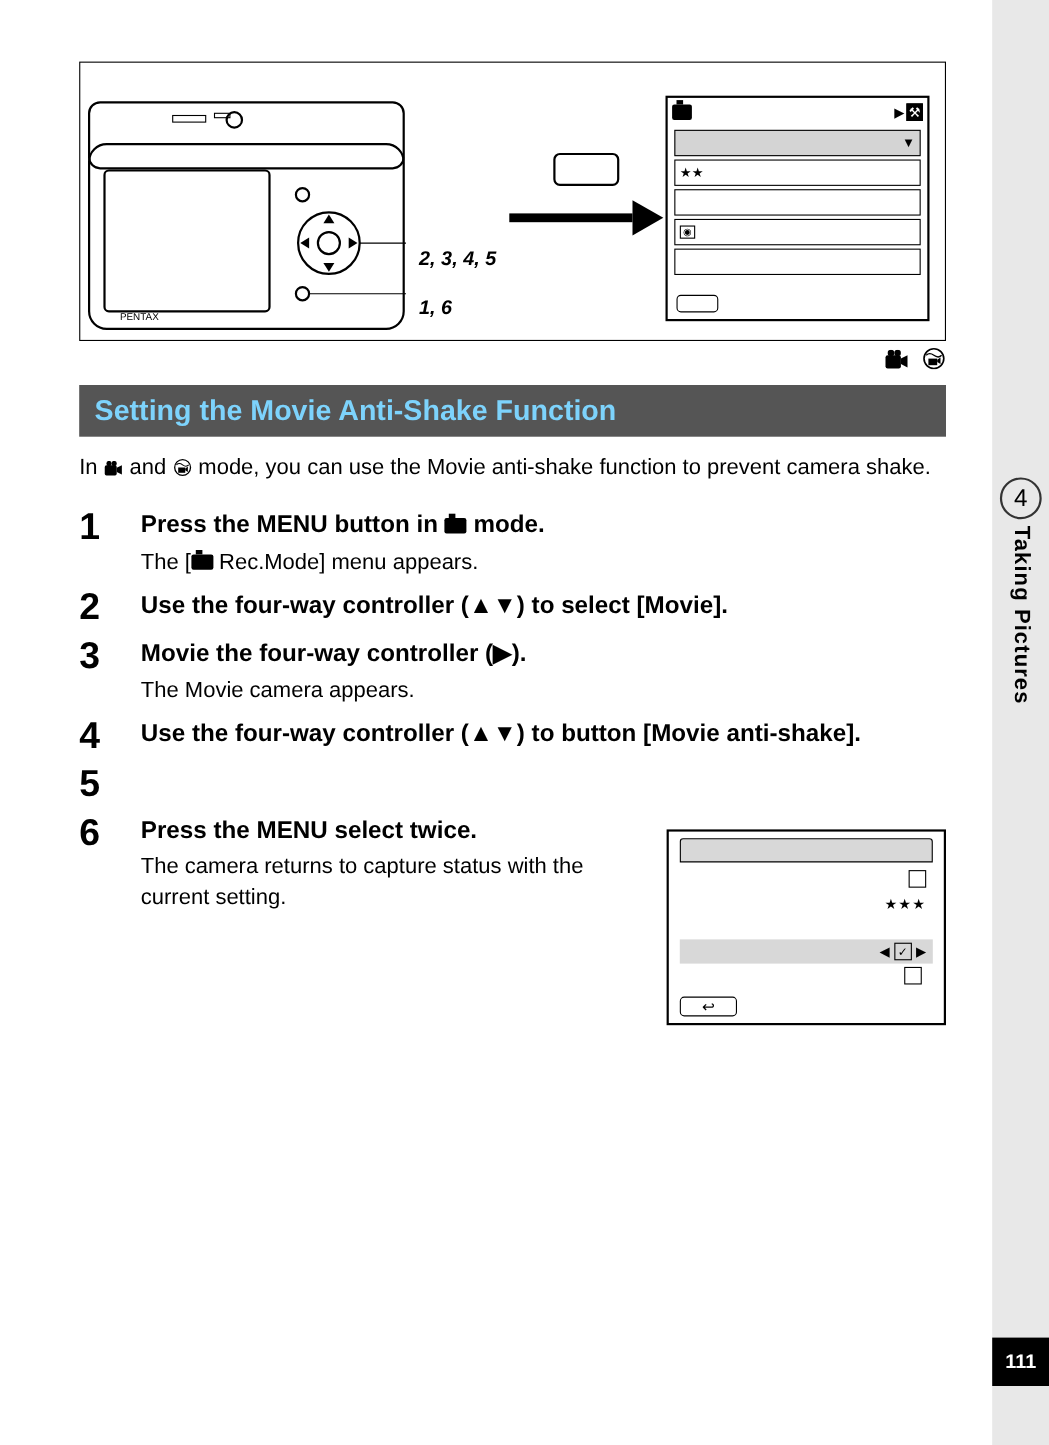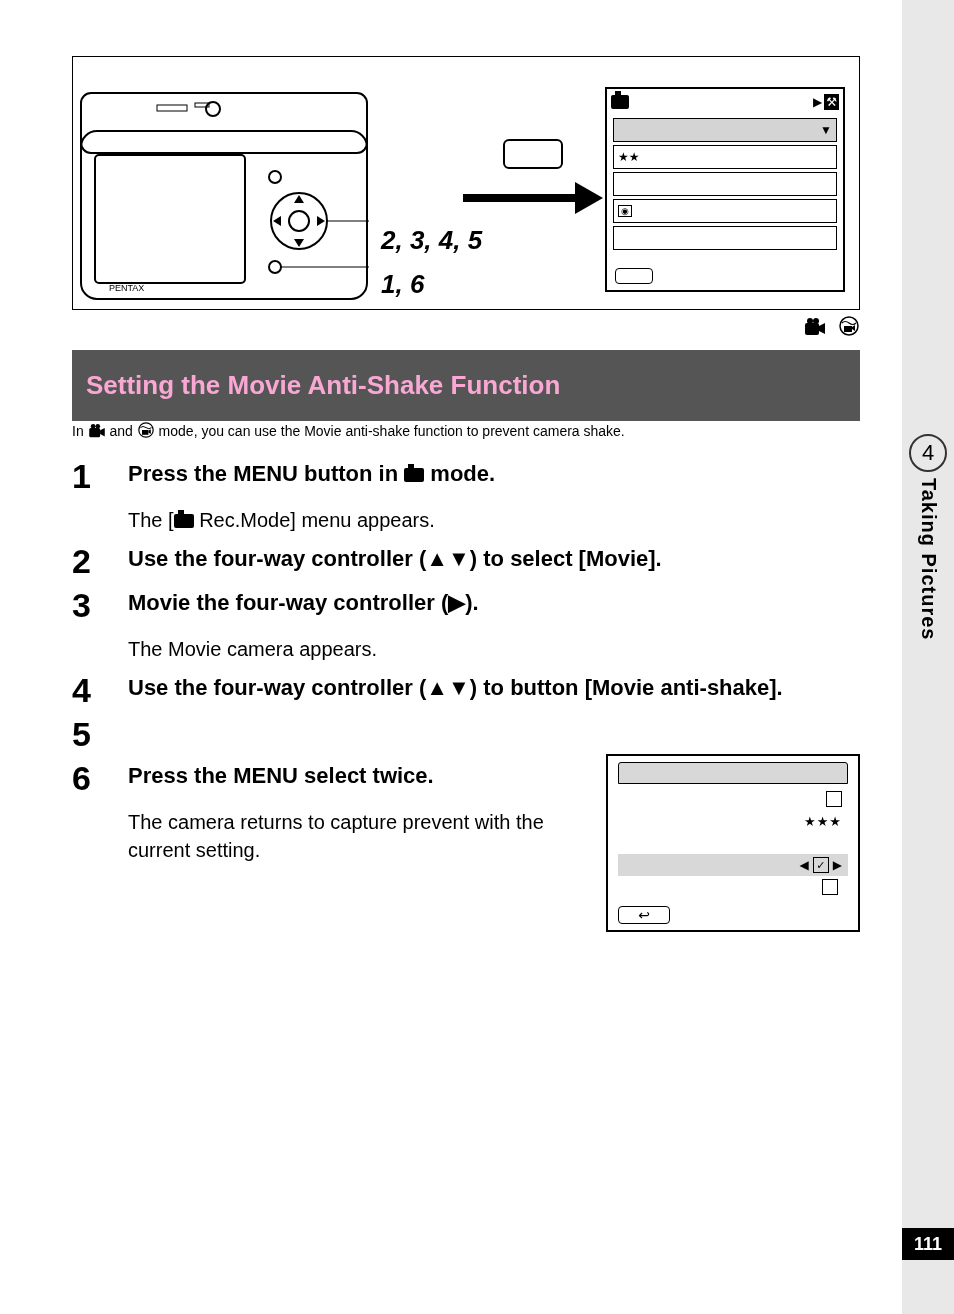--- a/index.html
+++ b/index.html
@@ -1,54 +1,54 @@
 <!DOCTYPE html>
 <html><head>
 <meta charset="utf-8">
 <style>
   html,body{margin:0;padding:0;background:#fff;font-family:Helvetica,Arial,sans-serif;color:#000}
   .page{width:954px;height:1314px;position:relative;box-sizing:border-box}
   .right-strip{position:absolute;top:0;right:0;width:52px;height:100%;background:#e8e8e8}
   .side-tab{position:absolute;right:0;top:434px;width:52px;display:flex;flex-direction:column;align-items:center}
   .side-tab .circ{width:34px;height:34px;border:2px solid #333;border-radius:50%;display:flex;align-items:center;justify-content:center;font-size:22px;background:#e8e8e8;margin-bottom:6px}
   .side-tab .vtxt{writing-mode:vertical-rl;font-size:20px;font-weight:bold;letter-spacing:1px}
-  .page-num{position:absolute;right:0;bottom:54px;width:52px;height:32px;background:#000;color:#fff;display:flex;align-items:center;justify-content:center;font-weight:bold;font-size:18px}
+  .page-num{position:absolute;right:0;bottom:54px;width:52px;height:44px;background:#000;color:#fff;display:flex;align-items:center;justify-content:center;font-weight:bold;font-size:18px}
   .content{position:absolute;left:72px;top:56px;width:788px}
   .figure-box{border:1px solid #000;height:254px;position:relative;box-sizing:border-box;margin-bottom:6px}
   .camera{position:absolute;left:6px;top:34px;width:290px;height:210px}
   .camera svg{width:100%;height:100%}
-  .annot{position:absolute;font-size:26px;font-weight:bold;font-style:italic}
+  .annot{position:absolute;font-size:18px;font-weight:bold;font-style:italic}
   .annot.a1{left:308px;top:168px}
   .annot.a2{left:308px;top:212px}
   .arrow-box{position:absolute;left:390px;top:82px;width:140px;height:110px}
   .menu-btn{width:56px;height:26px;border:2px solid #000;border-radius:6px;margin:0 auto}
   .big-arrow{position:relative;width:140px;height:14px;margin-top:22px;display:flex;align-items:center}
   .big-arrow .shaft{height:8px;background:#000;flex:1}
   .big-arrow .head{width:0;height:0;border-top:16px solid transparent;border-bottom:16px solid transparent;border-left:28px solid #000}
   .lcd1{position:absolute;right:14px;top:30px;width:240px;height:205px;border:2px solid #000;box-sizing:border-box}
   .lcd1 .top-row{display:flex;align-items:center;height:22px;border-bottom:0;padding:2px 4px}
   .lcd1 .top-row .cam-ic{width:18px;height:14px;background:#000;border-radius:2px;position:relative}
   .lcd1 .top-row .cam-ic:before{content:"";position:absolute;top:-4px;left:4px;width:6px;height:4px;background:#000}
   .lcd1 .top-row .sp{flex:1}
   .lcd1 .top-row .tool{font-size:12px;border:1px solid #000;padding:0 1px;margin-left:2px;background:#000;color:#fff}
   .lcd1 .top-row .tri{margin-left:4px;font-size:12px}
   .lcd1 .row{height:22px;border:1px solid #000;margin:3px 6px;display:flex;align-items:center;padding:0 4px;font-size:12px}
   .lcd1 .row.hi{background:#d4d4d4}
   .lcd1 .row .arrow-dn{margin-left:auto}
   .lcd1 .menu-lbl{position:absolute;bottom:6px;left:8px;width:36px;height:14px;border:1px solid #000;border-radius:4px}
   .mode-icons{text-align:right;font-size:20px;height:22px;margin-top:2px}
   .mode-icons .mi{display:inline-block;margin-left:6px}
-  .heading-bar{background:#555;color:#f9a8d4;font-size:26px;font-weight:bold;padding:20px 14px;margin-top:12px}
-  .intro{font-size:14px;line-height:1.45;margin-top:0}
+  .heading-bar{background:#555;color:#7dd3fc;font-size:26px;font-weight:bold;padding:8px 14px;margin-top:12px}
+  .intro{font-size:20px;line-height:1.45;margin-top:14px}
   .steps{margin-top:16px}
   .step{display:flex;margin-bottom:10px}
   .step .num{width:56px;font-size:34px;font-weight:bold;line-height:1;flex-shrink:0}
   .step .bod{flex:1;font-size:22px;line-height:1.4}
   .step .bod .ttl{font-weight:bold}
-  .step .bod .sub{font-size:20px;font-weight:normal;margin-top:16px}
+  .step .bod .sub{font-size:20px;font-weight:normal;margin-top:4px}
   .icon-inline{display:inline-block;vertical-align:-2px}
   .cam-inline{width:20px;height:14px;background:#000;border-radius:2px;display:inline-block;position:relative;vertical-align:-1px}
   .cam-inline:before{content:"";position:absolute;top:-4px;left:4px;width:6px;height:4px;background:#000}
   .lcd2{position:absolute;right:0;top:698px;width:254px;height:178px;border:2px solid #000;box-sizing:border-box;font-size:14px}
   .lcd2 .titlebar{height:20px;margin:6px 10px 4px;border:1px solid #000;border-radius:3px 3px 0 0;background:#d8d8d8}
   .lcd2 .mrow{margin:0 10px;height:22px;display:flex;align-items:center;justify-content:flex-end;padding:0 6px}
   .lcd2 .mrow.sel{background:#d8d8d8;position:relative}
   .lcd2 .mrow .tri-l,.lcd2 .mrow .tri-r{font-size:12px}
   .lcd2 .mrow .box{width:14px;height:14px;border:1px solid #000;margin:0 4px;display:inline-flex;align-items:center;justify-content:center;font-size:11px}
   .lcd2 .stars{font-size:13px;letter-spacing:1px}
@@ -203,21 +203,21 @@
       <div class="step steps-right-gap">
         <div class="num">5</div>
       </div>
 
       <div class="step steps-right-gap">
         <div class="num">6</div>
         <div class="bod">
           <div class="ttl">
             <span>Press the </span><span style="font-family:Arial;font-weight:bold">MENU</span><span> select twice.</span>
           </div>
-          <div class="sub">The camera returns to capture prevent with the current setting.</div>
+          <div class="sub">The camera returns to capture status with the current setting.</div>
         </div>
       </div>
 
     </div>
 
     <div class="lcd2">
       <div class="titlebar"></div>
       <div class="mrow">
           <span style="width:14px;height:14px;border:1px solid #000"></span>
         </div>

